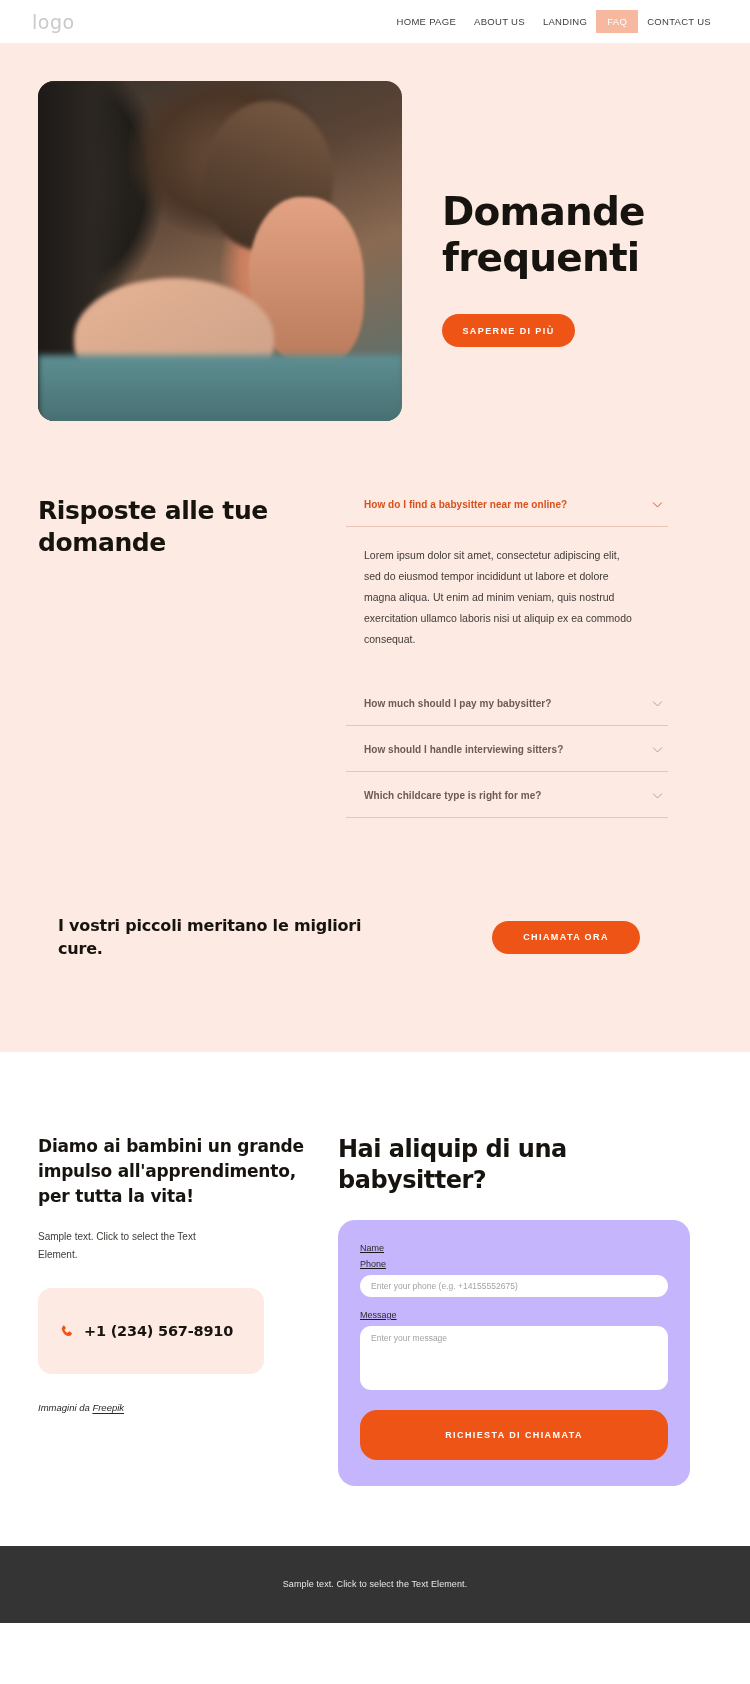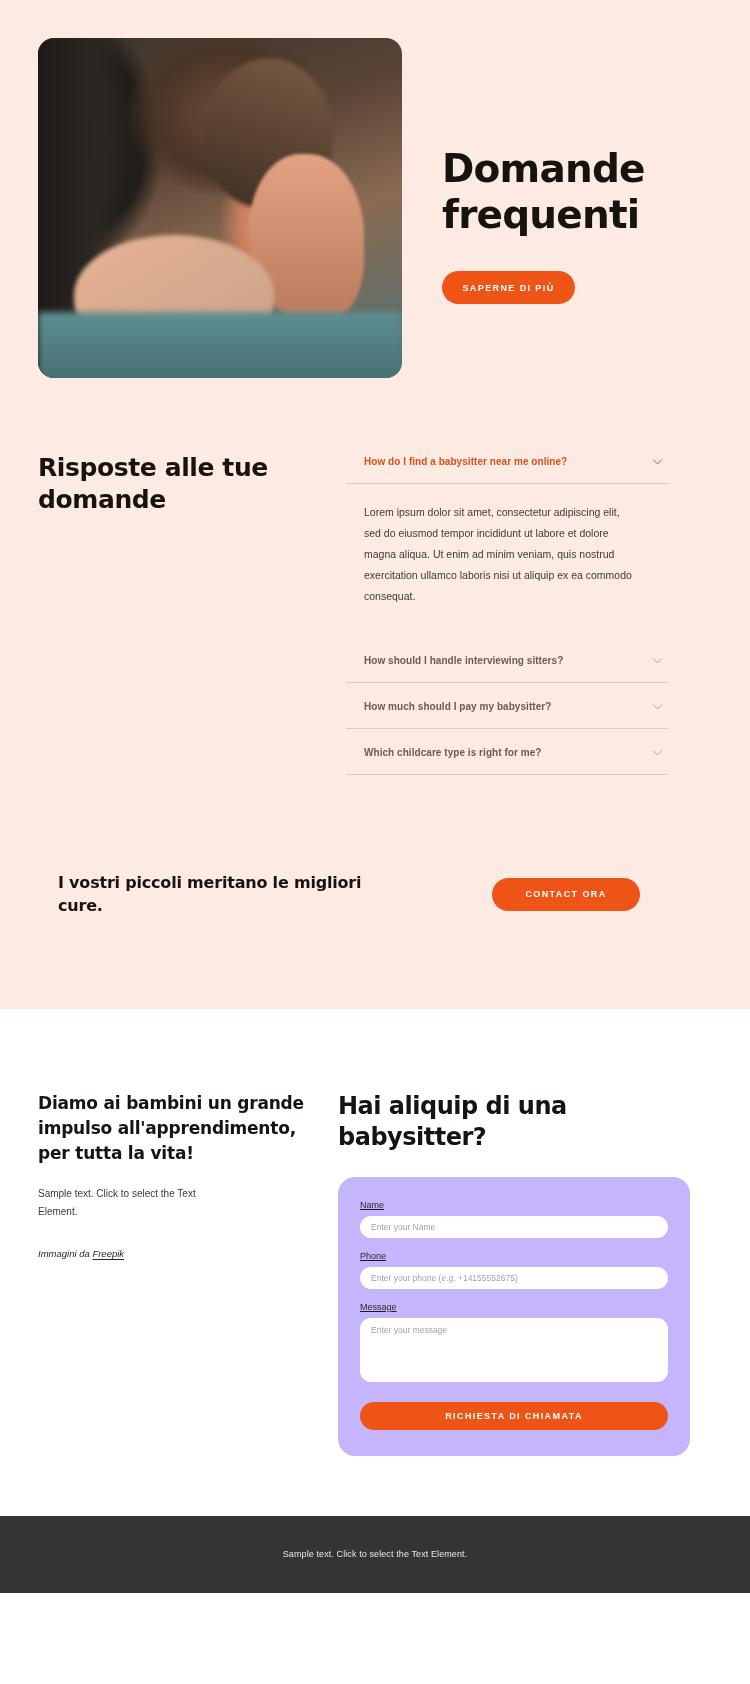--- a/index.html
+++ b/index.html
@@ -196,36 +196,46 @@
   }
   .f-input::placeholder { color:#a3a3a3; }
   .f-area {
     width:100%; height:64px; border:none; border-radius:11px;
     background:#ffffff; padding:7px 11px; font-size:8.5px; color:#8d8d8d;
     font-family:"Liberation Sans", sans-serif; outline:none; resize:none;
     margin-bottom:16px;
   }
   .f-area::placeholder { color:#a3a3a3; }
   .submit-btn {
-    width:100%; height:28px; border-radius:17px;
+    width:100%; height:50px; border-radius:17px;
     font-size:9px; letter-spacing:1.4px;
   }
 
   
   .footer {
     background:#343434; height:77px;
     display:flex; align-items:center; justify-content:center;
   }
   .footer-text { font-size:9px; color:#e8e8e8; letter-spacing:0.1px; }
 </style>
 </head>
 <body>
 
 <div class="page">
 
+  <div class="header">
+    <div class="logo">logo</div>
+    <div class="nav">
+      <div class="nav-item">HOME PAGE</div>
+      <div class="nav-item">ABOUT US</div>
+      <div class="nav-item">LANDING</div>
+      <div class="nav-item active">FAQ</div>
+      <div class="nav-item">CONTACT US</div>
+    </div>
+  </div>
 
   <div class="hero">
     <div class="hero-img-wrap">
       <div class="hero-img">
         <div class="shape-dark"></div>
         <div class="shape-head"></div>
         <div class="shape-arm"></div>
         <div class="shape-baby"></div>
         <div class="shape-blanket"></div>
       </div>
@@ -249,32 +259,32 @@
             <svg viewBox="0 0 16 16" width="13" height="13">
                 <path d="M3 6l5 5 5-5" fill="none" stroke="#d8511c" stroke-width="1.2" stroke-linecap="round" stroke-linejoin="round"></path>
               </svg>
           </span>
         </div>
         <div class="faq-a">Lorem ipsum dolor sit amet, consectetur adipiscing elit, sed do eiusmod tempor incididunt ut labore et dolore magna aliqua. Ut enim ad minim veniam, quis nostrud exercitation ullamco laboris nisi ut aliquip ex ea commodo consequat.</div>
       </div>
 
       <div class="faq-item">
         <div class="faq-q-row">
-          <span class="faq-q">How should I handle interviewing sitters?</span>
+          <span class="faq-q">How much should I pay my babysitter?</span>
           <span class="chev">
             <svg viewBox="0 0 16 16" width="13" height="13">
                 <path d="M3 6l5 5 5-5" fill="none" stroke="#b99b8c" stroke-width="1.2" stroke-linecap="round" stroke-linejoin="round"></path>
               </svg>
           </span>
         </div>
       </div>
 
       <div class="faq-item">
         <div class="faq-q-row">
-          <span class="faq-q">How much should I pay my babysitter?</span>
+          <span class="faq-q">How should I handle interviewing sitters?</span>
           <span class="chev">
             <svg viewBox="0 0 16 16" width="13" height="13">
                 <path d="M3 6l5 5 5-5" fill="none" stroke="#b99b8c" stroke-width="1.2" stroke-linecap="round" stroke-linejoin="round"></path>
               </svg>
           </span>
         </div>
       </div>
 
       <div class="faq-item">
         <div class="faq-q-row">
@@ -285,35 +295,42 @@
               </svg>
           </span>
         </div>
       </div>
 
     </div>
   </div>
 
   <div class="cta">
     <div class="cta-text">I vostri piccoli meritano le migliori cure.</div>
-    <button class="btn-orange cta-btn">CONTACT ORA</button>
+    <button class="btn-orange cta-btn">CHIAMATA ORA</button>
   </div>
 
   <div class="contact">
     <div class="contact-left">
       <h3 class="contact-heading">Diamo ai bambini un grande impulso all'apprendimento, per tutta la vita!</h3>
       <p class="contact-sub">Sample text. Click to select the Text Element.</p>
+      <div class="phone-card">
+        <span class="phone-icon">
+          <svg viewBox="0 0 16 16" width="15" height="15">
+              <path d="M3.2 1.8c.5-.4 1.2-.3 1.6.2l1.3 1.8c.3.4.2 1-.2 1.3l-.8.6c-.2.2-.3.4-.2.7.5 1.3 1.6 2.4 2.9 2.9.3.1.5 0 .7-.2l.6-.8c.3-.4.9-.5 1.3-.2l1.8 1.3c.5.4.6 1.1.2 1.6l-.8 1c-.5.6-1.3.8-2 .6C6.6 13.3 3 9.7 1.9 5.5c-.2-.7 0-1.5.6-2z" fill="#ee5416"></path>
+            </svg>
+        </span>
+        <span class="phone-num">+1 (234) 567-8910</span>
+      </div>
       <div class="credit"><span>Immagini da </span><a href="#">Freepik</a></div>
     </div>
 
     <div class="contact-right">
       <h3 class="form-title">Hai aliquip di una babysitter?</h3>
       <div class="form-card">
         <label class="f-label">Name</label>
-        <input class="f-input" type="text" placeholder="Enter your Name" style="">
 
         <label class="f-label">Phone</label>
         <input class="f-input" type="text" placeholder="Enter your phone (e.g. +14155552675)" style="">
 
         <label class="f-label">Message</label>
         <textarea class="f-area" placeholder="Enter your message" style=""></textarea>
 
         <button class="btn-orange submit-btn">RICHIESTA DI CHIAMATA</button>
       </div>
     </div>

